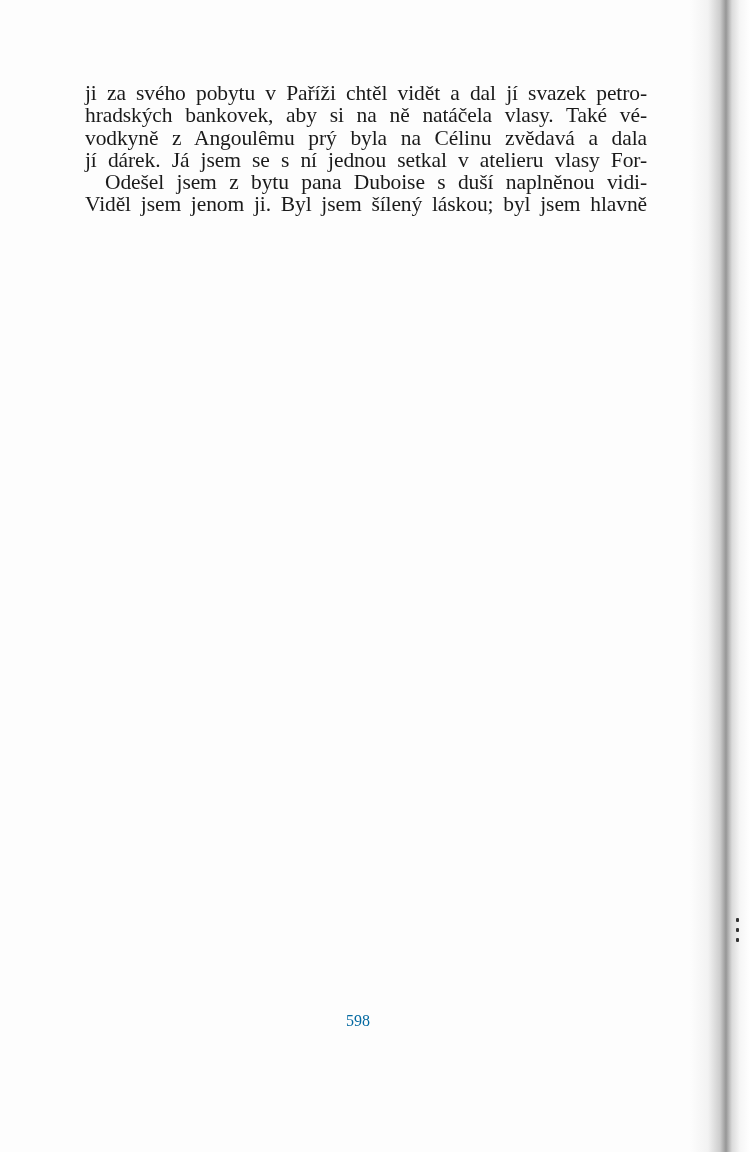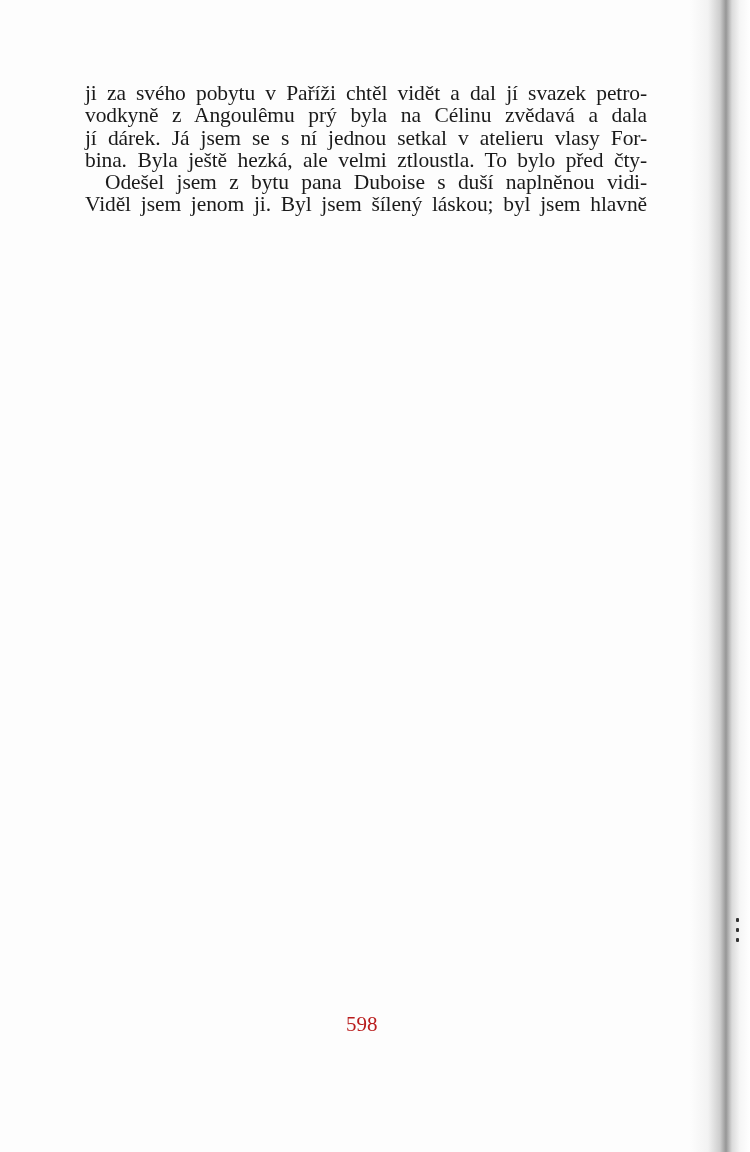--- a/index.html
+++ b/index.html
@@ -71,36 +71,36 @@
       text-align-last: justify;
       white-space: nowrap;
     }
     .line.last {
       text-align-last: left;
     }
     .page-number {
       position: absolute;
       left: 346px;
       top: 1012px;
-      font-size: 21px;
+      font-size: 16px;
       font-family: "Liberation Serif", "DejaVu Serif", serif;
-      color: #b91c1c;
+      color: #0369a1;
     }
   </style>
 </head>
 <body>
 
 <div class="page">
 
   <div class="text-block">
     <p class="para">
       <span class="line">ji za svého pobytu v Paříži chtěl vidět a dal jí svazek petro-</span>
+      <span class="line">hradských bankovek, aby si na ně natáčela vlasy. Také vé-</span>
       <span class="line">vodkyně z Angoulêmu prý byla na Célinu zvědavá a dala</span>
       <span class="line">jí dárek. Já jsem se s ní jednou setkal v atelieru vlasy For-</span>
-      <span class="line">bina. Byla ještě hezká, ale velmi ztloustla. To bylo před čty-</span>
     </p>
     <p class="para">
       <span class="line" style="padding-left:20px;">Odešel jsem z bytu pana Duboise s duší naplněnou vidi-</span>
       <span class="line">Viděl jsem jenom ji. Byl jsem šílený láskou; byl jsem hlavně</span>
     </p>
   </div>
 
   <div class="page-number">598</div>
 
   <div class="gutter-shadow"></div>

